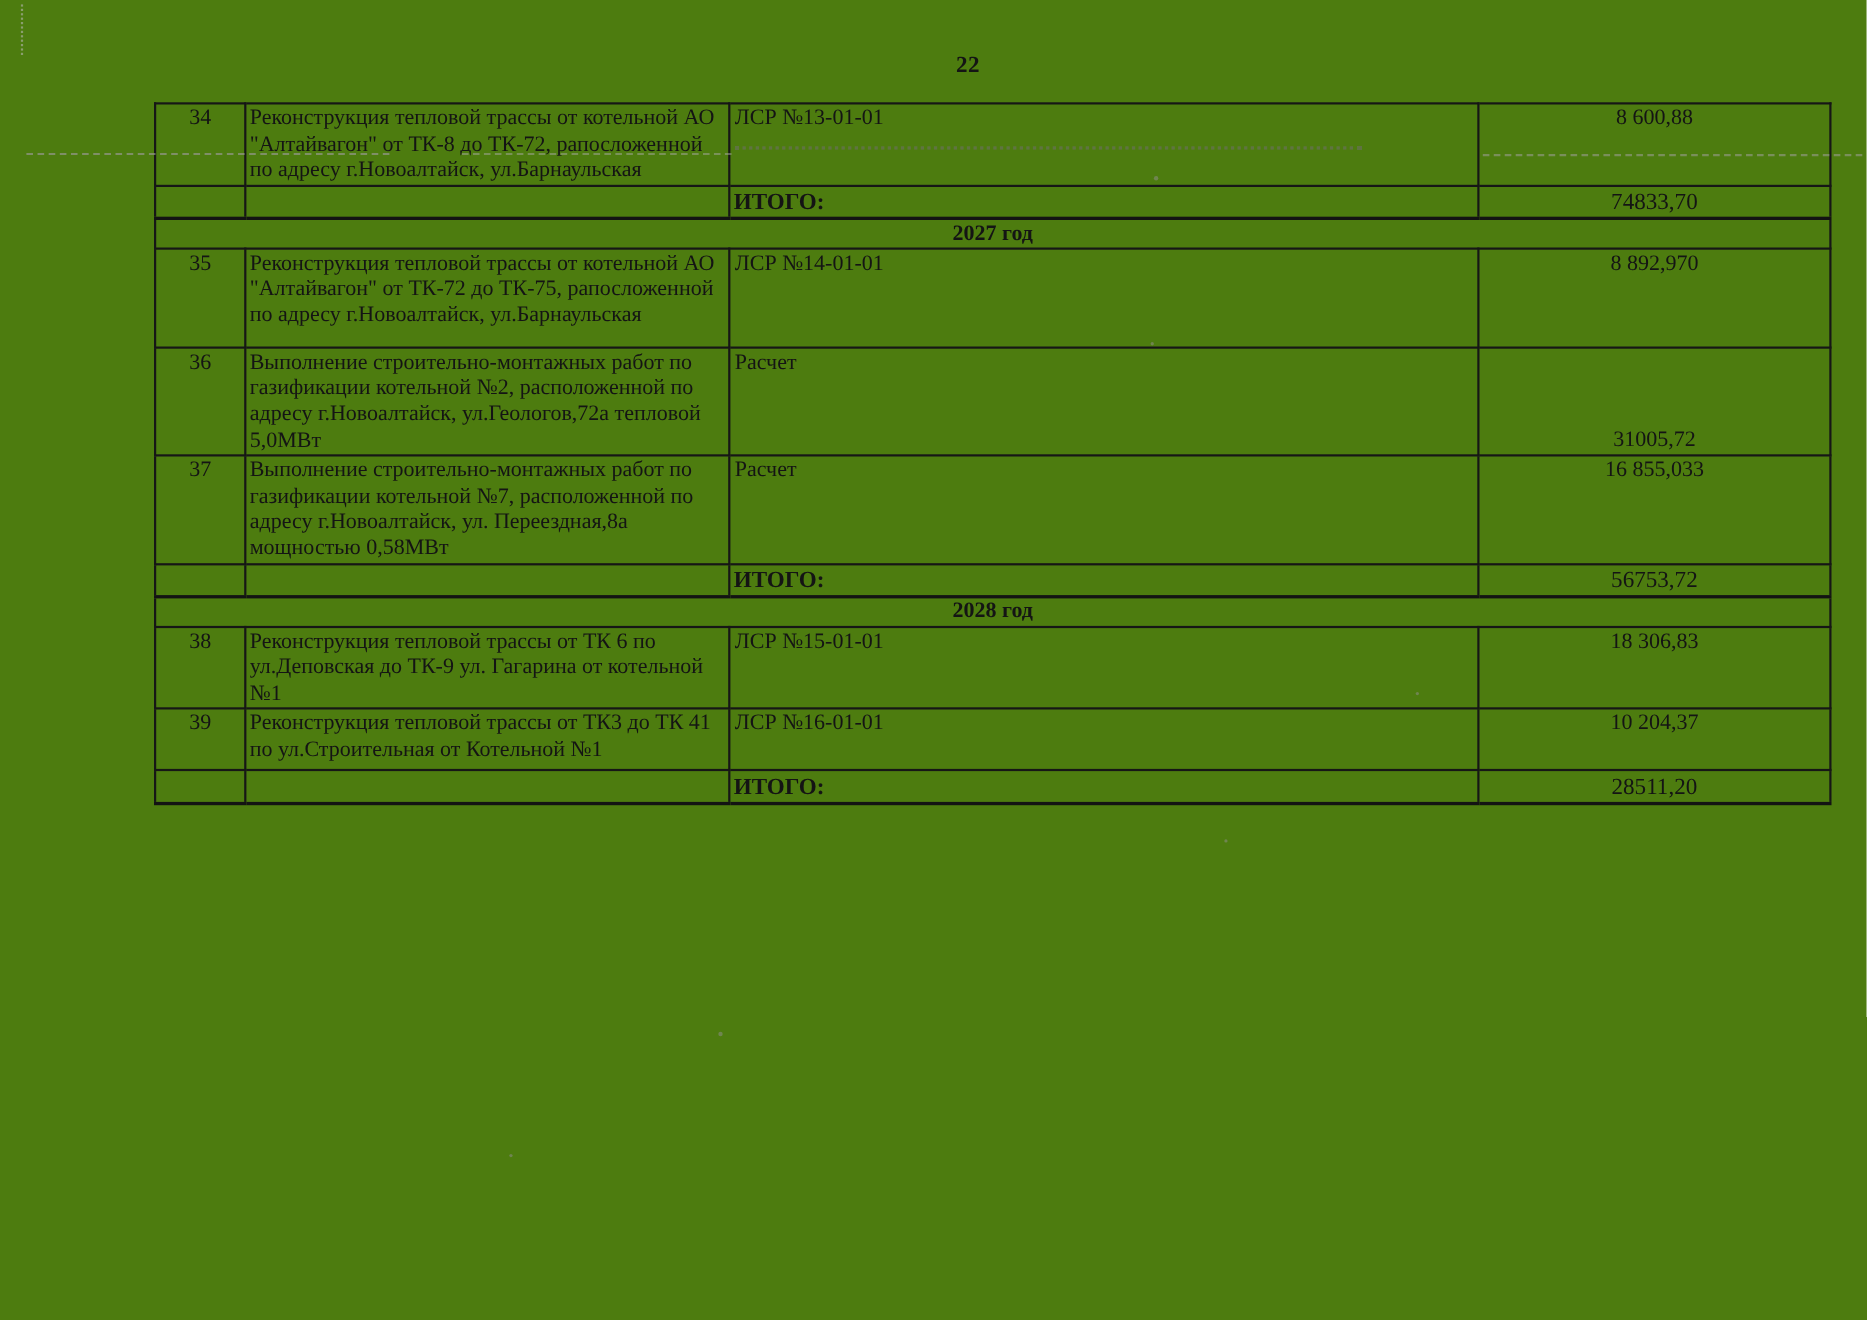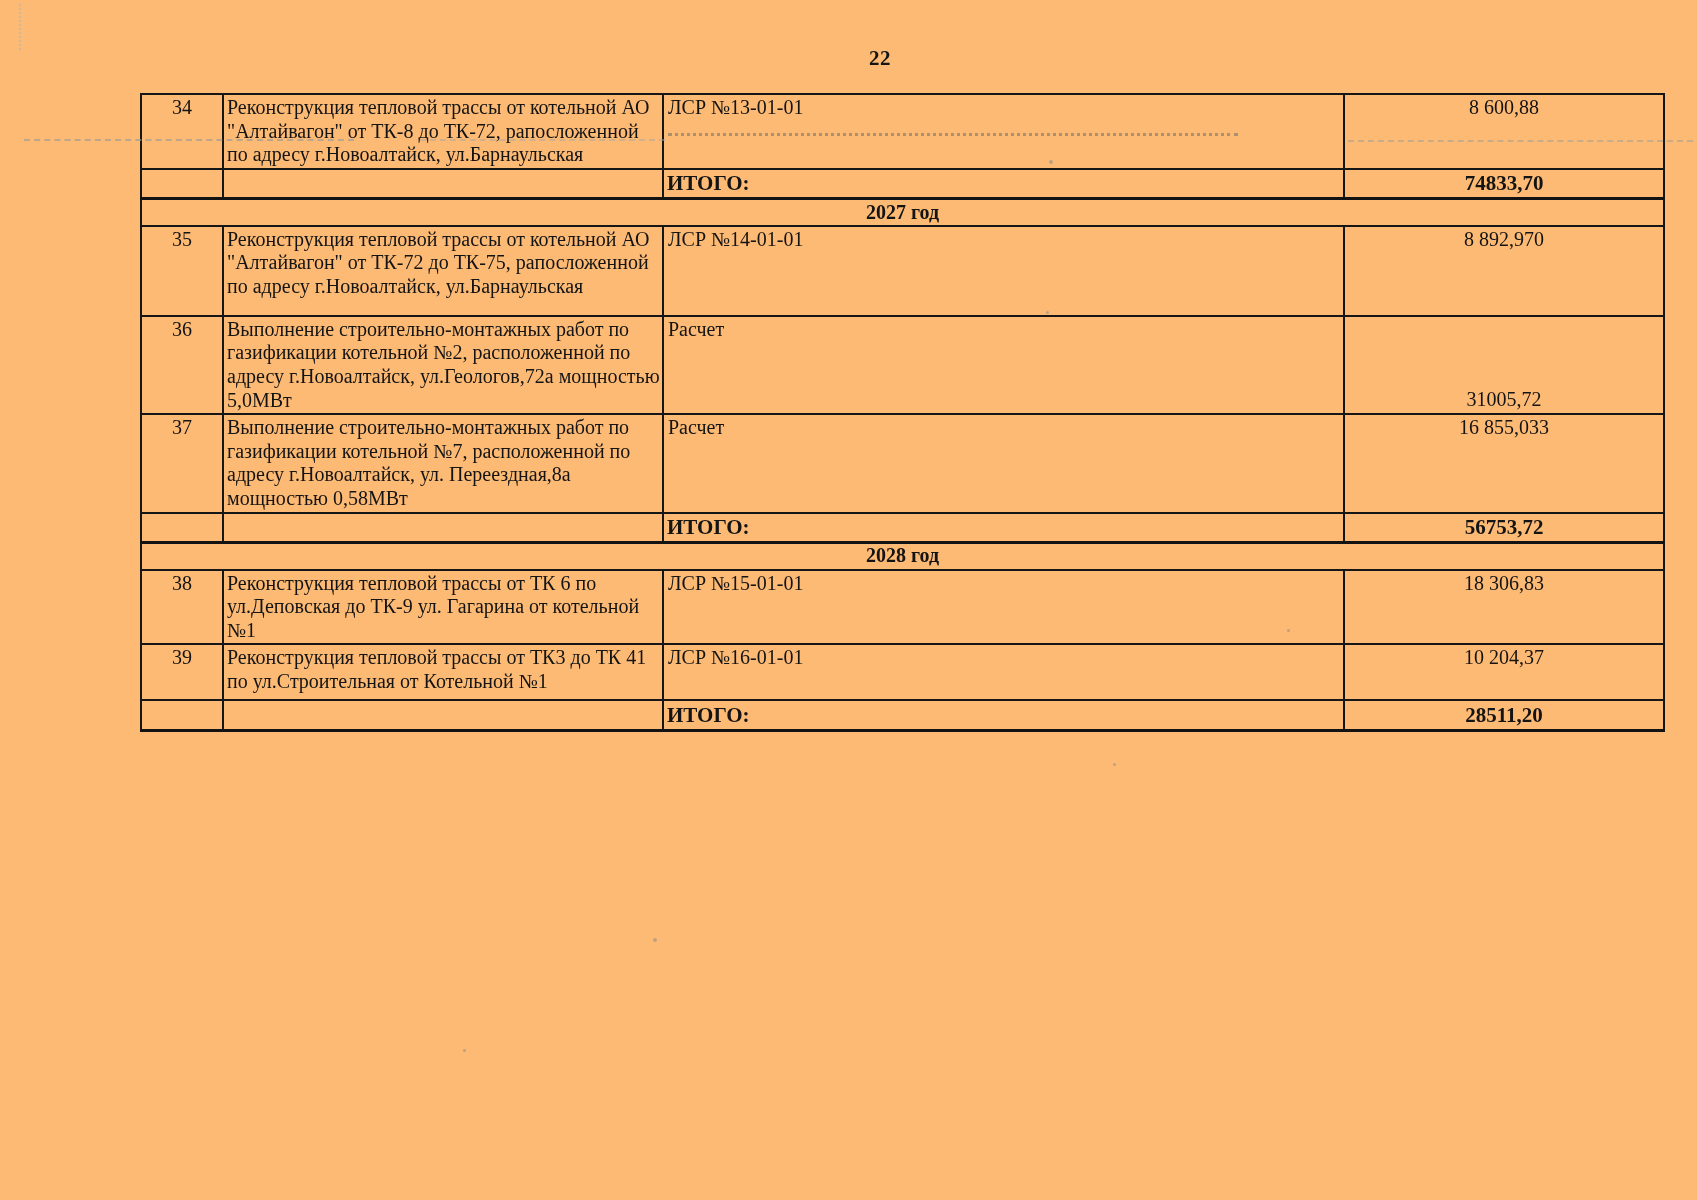--- a/index.html
+++ b/index.html
@@ -6,21 +6,21 @@
   html, body {
     width: 1697px; height: 1200px;
     background: #fdfdfc;
     font-family: "Liberation Serif", "DejaVu Serif", serif;
     color: #141414;
     overflow: hidden;
   }
   .page {
     position: relative;
     width: 1697px; height: 1200px;
-    background: #fdba74;
+    background: #4d7c0f;
   }
   .page-number {
     position: absolute;
     top: 46px; left: 0; width: 1760px;
     text-align: center;
     font-size: 21px;
     font-weight: bold;
     letter-spacing: 0.5px;
   }
   table.cost-table {
@@ -55,21 +55,21 @@
   tr.r39  { height: 56px; }
   tr.itogo { height: 30px; }
   tr.year  { height: 27px; }
 
   tr.itogo td {
     border-top: 1px solid #4d7c0f;
     border-bottom: 3px solid #131313;
     vertical-align: middle;
   }
   tr.itogo td.basis { font-weight: bold; font-size: 21px; padding-left: 3px; }
-  tr.itogo td.val   { font-weight: bold; font-size: 21px; }
+  tr.itogo td.val   { font-weight: normal; font-size: 21px; }
   tr.year td {
     text-align: center;
     font-weight: bold;
     font-size: 20px;
     vertical-align: middle;
     padding: 0;
   }
   td.val.v-bottom { vertical-align: bottom; padding-bottom: 2px; }
 
   
@@ -118,21 +118,21 @@
         <td colspan="4">2027 год</td>
       </tr>
       <tr class="r35">
         <td class="num">35</td>
         <td class="desc">Реконструкция тепловой трассы от котельной АО "Алтайвагон" от ТК-72 до ТК-75, рапосложенной по адресу г.Новоалтайск, ул.Барнаульская</td>
         <td class="basis">ЛСР №14-01-01</td>
         <td class="val">8 892,970</td>
       </tr>
       <tr class="r36">
         <td class="num">36</td>
-        <td class="desc">Выполнение строительно-монтажных работ  по газификации котельной №2, расположенной по адресу г.Новоалтайск, ул.Геологов,72а мощностью 5,0МВт</td>
+        <td class="desc">Выполнение строительно-монтажных работ  по газификации котельной №2, расположенной по адресу г.Новоалтайск, ул.Геологов,72а тепловой 5,0МВт</td>
         <td class="basis">Расчет</td>
         <td class="val v-bottom">31005,72</td>
       </tr>
       <tr class="r37">
         <td class="num">37</td>
         <td class="desc">Выполнение строительно-монтажных работ  по газификации котельной №7, расположенной по адресу г.Новоалтайск, ул. Переездная,8а мощностью 0,58МВт</td>
         <td class="basis">Расчет</td>
         <td class="val">16 855,033</td>
       </tr>
       <tr class="itogo">

